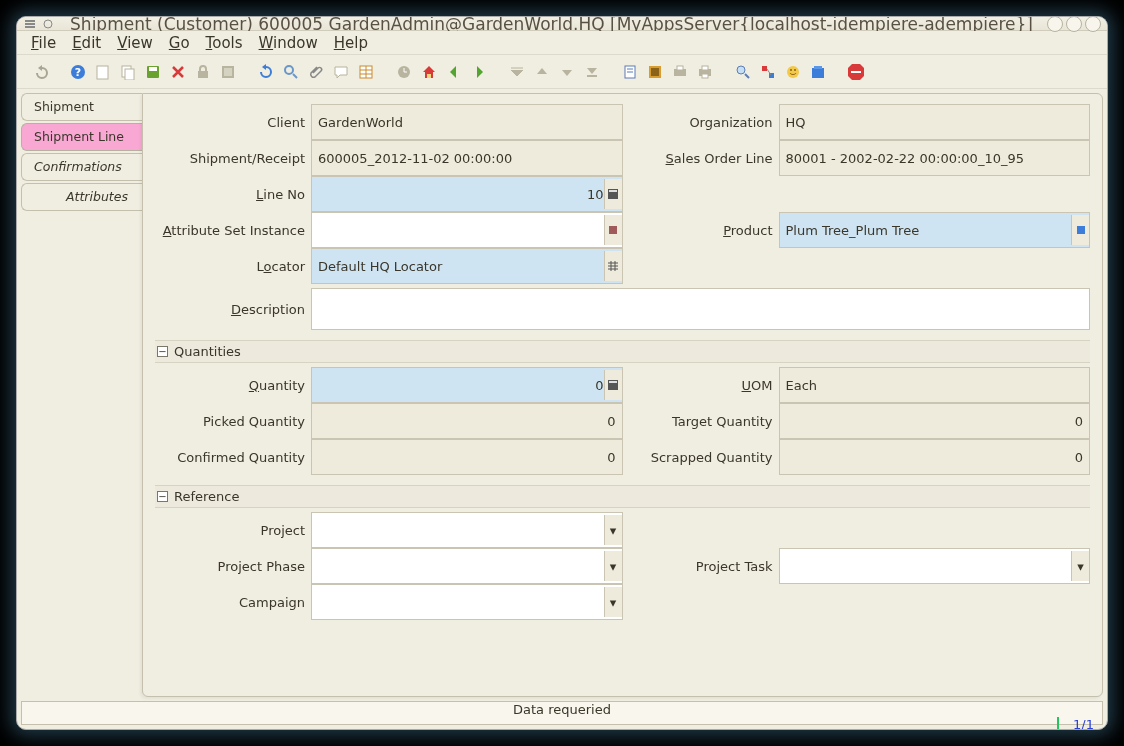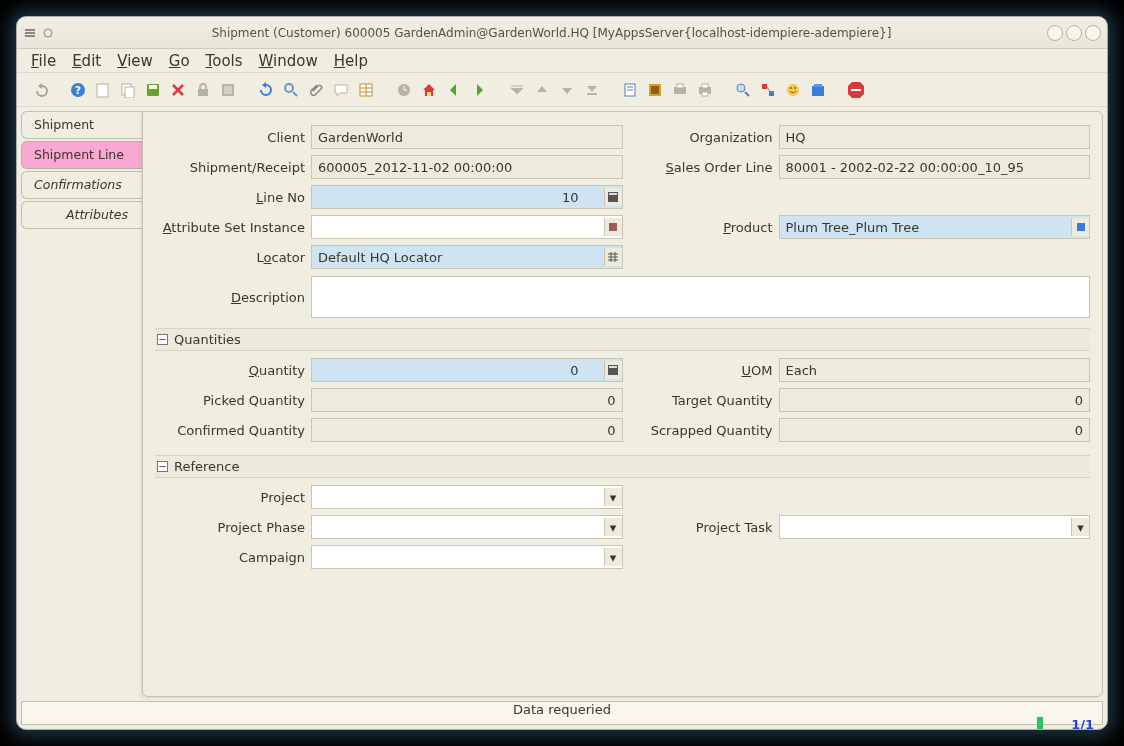--- a/index.html
+++ b/index.html
@@ -1,18 +1,18 @@
 <!DOCTYPE html>
 <html><head>
 <meta charset="utf-8">
 <style>
   * { box-sizing: border-box; margin: 0; padding: 0; }
   body { background: #000; font-family: "Segoe UI", "DejaVu Sans", sans-serif; font-size: 13px; width:1124px; height:746px; position:relative; }
   .glow { position:absolute; inset:16px; border-radius:10px; box-shadow: 0 0 18px 6px rgba(90,160,200,0.35); background:#f0ede1; border:1px solid #aaa; display:flex; flex-direction:column; overflow:hidden; }
-  .titlebar { height:32px; background:linear-gradient(#f1eee3,#e9e6d8); border-bottom:1px solid #d0ccbc; display:flex; align-items:center; padding:0 6px; color:#555; font-size:12px; }
+  .titlebar { height:14px; background:linear-gradient(#f1eee3,#e9e6d8); border-bottom:1px solid #d0ccbc; display:flex; align-items:center; padding:0 6px; color:#555; font-size:17px; }
   .titlebar .icon { width:14px; height:14px; margin-right:4px; display:inline-flex; align-items:center; justify-content:center; }
   .titlebar .title { flex:1; text-align:center; color:#585143; }
   .titlebar .btn { width:16px; height:16px; border:1px solid #b6b29f; border-radius:8px; margin-left:3px; background:#f7f5ec; display:inline-block; position:relative; }
   .menubar { height:24px; background:#f0ede1; display:flex; align-items:center; padding:0 6px; border-bottom:1px solid #dedacb; font-size:15px; }
   .menubar .item { padding:2px 8px; color:#3a362a; cursor:default; }
   .menubar .item .u { text-decoration:underline; }
   .toolbar { height:34px; background:#f0ede1; display:flex; align-items:center; gap:3px; padding:0 6px 0 12px; border-bottom:1px solid #dedacb; }
   .toolbar .tb { width:22px; height:22px; display:inline-flex; align-items:center; justify-content:center; border-radius:3px; }
   .toolbar .sep { width:10px; }
   .content { flex:1; display:flex; overflow:hidden; background:#f0ede1; }
@@ -21,34 +21,34 @@
   .tab.active { background:#f9a8d4; border-color:#b6b29f; }
   .tab.attributes { font-style:italic;padding-left:44px; }
   .tab.confirmations { font-style:italic; }
   .main { flex:1; background:#f0ede1; border:1px solid #c4c0ad; margin:4px 4px 4px 0; border-radius:0 6px 6px 6px; padding:10px 12px; position:relative; overflow:auto; box-shadow: -2px 2px 3px rgba(0,0,0,0.05); }
   .form-row { display:flex; align-items:center; min-height:30px; }
   .col { display:flex; align-items:center; }
   .col.left { width:50%; }
   .col.right { width:50%; }
   .label { width:156px; text-align:right; padding-right:6px; color:#3a362a; font-size:13px; white-space:nowrap; }
   .label .u { text-decoration:underline; }
-  .field { flex:1; height:24px; border:1px solid #c9c5b2; background:#eeebdc; padding:2px 6px; color:#3a362a; display:flex; align-items:center; overflow:hidden; }
-  .field.blue { background:#cfe4f3;gap:25px; }
+  .field { flex:1; height:36px; border:1px solid #c9c5b2; background:#eeebdc; padding:2px 6px; color:#3a362a; display:flex; align-items:center; overflow:hidden; }
+  .field.blue { background:#cfe4f3; }
   .field.white { background:#fff; }
   .field.combo { padding-right:0; }
   .field .text { flex:1; white-space:nowrap; overflow:hidden; text-overflow:ellipsis; }
   .field .num { flex:1; text-align:right; }
   .field .btn { width:18px; height:100%; border-left:1px solid #c9c5b2; display:flex; align-items:center; justify-content:center; background:#eeebdc; }
   .field textarea.text { border:none; outline:none; background:transparent; resize:none; width:100%; height:100%; font-family:inherit; font-size:inherit; }
   .full-row { display:flex; align-items:center; margin-top:4px; }
   .full-row .field { height:42px; align-items:flex-start; padding-top:4px; }
   .group-hdr { margin-top:10px; padding:3px 2px; border-top:1px solid #d7d3c2; border-bottom:1px solid #d7d3c2; background:#edeadd; color:#3a362a; display:flex; align-items:center; gap:6px; font-size:13px; }
   .group-hdr .tog { width:11px; height:11px; border:1px solid #7a7668; display:inline-flex; align-items:center; justify-content:center; font-size:10px; line-height:10px; background:#fff; }
   .statusbar { height:24px; border:1px solid #c4c0ad; margin:0 4px 4px 4px; background:#f8f6ed; display:flex; align-items:center; padding:0 8px; color:#3a362a; font-size:13px;flex-direction:column; }
-  .statusbar .right { margin-left:auto; color:#2a40d8; border-left:6px solid #22c55e; padding-left:28px; height:100%; display:flex; align-items:center;font-weight:bold; }
+  .statusbar .right { margin-left:auto; color:#2a40d8; border-left:2px solid #22c55e; padding-left:14px; height:100%; display:flex; align-items:center; }
   svg { display:block; }
   .spacer { height:4px; }
 </style>
 </head>
 <body>
 
 <div class="glow">
   <div class="titlebar">
     <span class="icon">
         <svg width="12" height="12">

